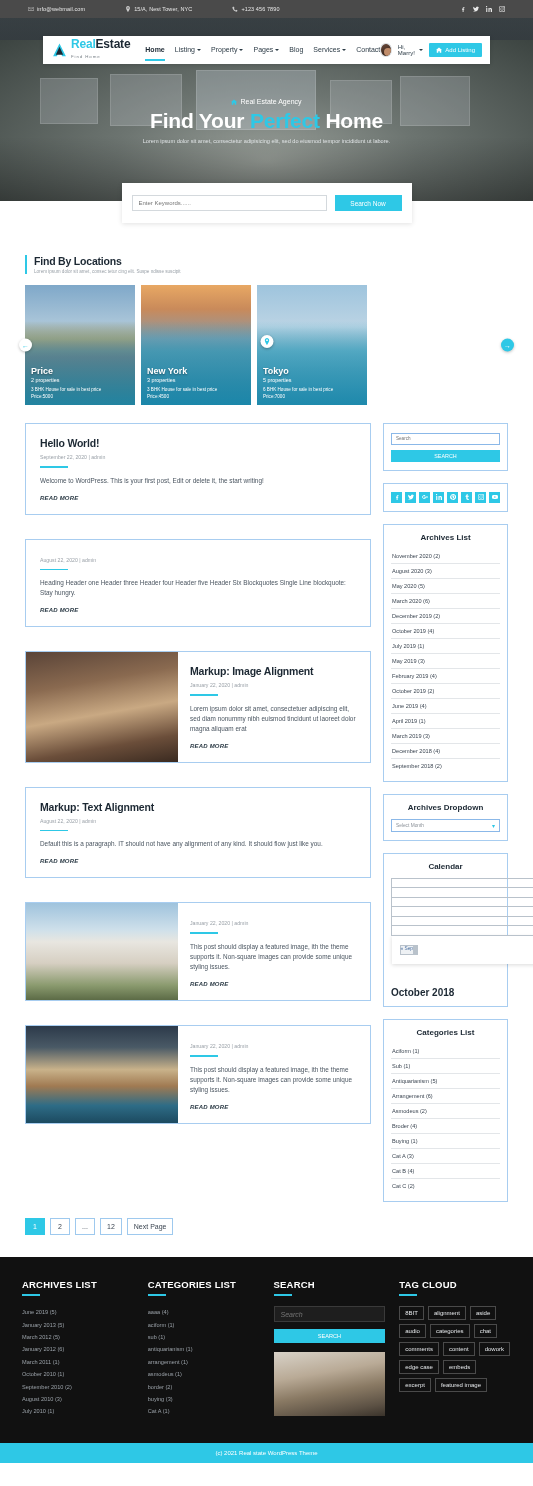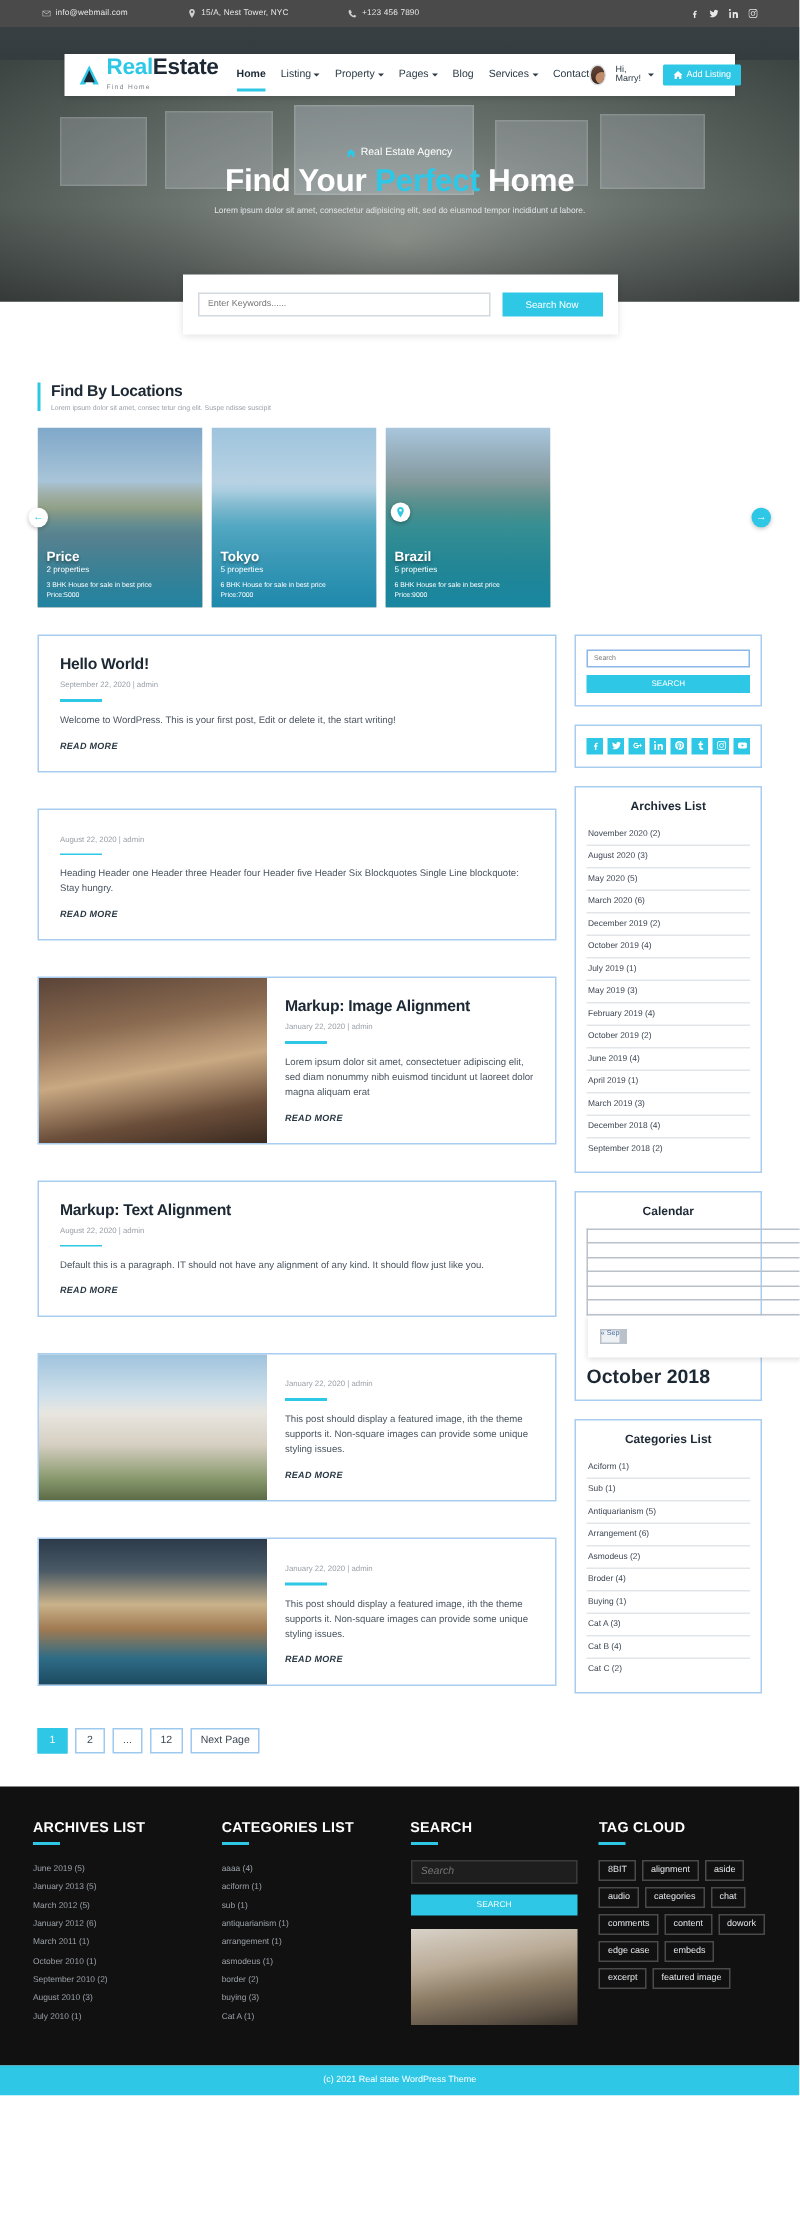--- a/index.html
+++ b/index.html
@@ -46,21 +46,21 @@
   
   .navwrap { position: absolute; top: 18px; left: 0; right: 0; display: flex; justify-content: center; z-index: 6; }
   .nav {
     background: #fff; width: 447px; height: 28px;
     display: flex; align-items: center; padding: 0 8px;
     box-shadow: 0 1px 4px rgba(0,0,0,.15);
   }
   .logo { display: flex; align-items: center; gap: 3px; margin-right: 12px; }
   .logo .mark { width: 17px; height: 17px; position: relative; }
   .logo .mark svg { width: 17px; height: 17px; }
-  .logo .txt .l1 { font-size: 15px; font-weight: bold; color: #1c2833; line-height: 9px; letter-spacing: -.2px; margin-top: 37px;}
+  .logo .txt .l1 { font-size: 12px; font-weight: bold; color: #1c2833; line-height: 9px; letter-spacing: -.2px; margin-top: 37px;}
   .logo .txt .l1 .re { color: #2ec8e6; }
   .logo .txt .l2 { font-size: 4.4px; color: #7a8288; letter-spacing: .9px; margin-top: .5px; }
   .menu { display: flex; align-items: center; gap: 10px; font-size: 7px; color: #2b3a45; }
   .menu .mi { position: relative; white-space: nowrap; display: flex; align-items: center; gap: 2px; padding-bottom: 1px;}
   .menu .mi.active { color: #1c2833; font-weight: 600; }
   .menu .mi.active:after {
     content: ""; position: absolute; left: 0; right: 0; bottom: -7px; height: 1.6px; background: #2ec8e6;
   }
   .caret { width: 0; height: 0; border-left: 2px solid transparent; border-right: 2px solid transparent; border-top: 2.6px solid #2b3a45; display: inline-block; }
   .navright { margin-left: auto; display: flex; align-items: center; gap: 6px; }
@@ -162,21 +162,21 @@
   .listw li:last-child { border-bottom: 0; }
   .selbox {
     width: 100%; height: 13px; border: 1px solid #8bb8e8; display: flex; align-items: center;
     justify-content: space-between; padding: 0 4px; font-size: 4.8px; color: #8a9097;
   }
   .selbox .c { color: #2ec8e6; font-size: 6px; }
   table.cal { width: 100%; border-collapse: collapse; }
   table.cal th, table.cal td { border: 1px solid #b9c2cb; font-size: 4.8px; text-align: center; height: 9.6px; color: #3c4652; font-weight: normal; }
   table.cal th { font-weight: bold; }
   table.cal tr.nav td { background: #eef1f4; color: #4a6fa0; font-size: 4.8px; }
-  .calmonth { font-size: 13px; font-weight: bold; color: #1c2833; margin-top: 5px; }
+  .calmonth { font-size: 10px; font-weight: bold; color: #1c2833; margin-top: 23px; }
 
   
   .pag { display: flex; gap: 5px; padding: 4px 25px 22px; }
   .pag .pg {
     min-width: 20px; height: 17px; border: 1px solid #9ec9ee; display: flex; align-items: center;
     justify-content: center; font-size: 7px; color: #3c4652; padding: 0 6px; background: #fff;
   }
   .pag .pg.on { background: #2ec8e6; color: #fff; border-color: #2ec8e6; }
 
   
@@ -341,42 +341,42 @@
         <div class="ph" style="background:linear-gradient(180deg,#7fa8c9 0%,#a8c4d8 30%,#c9a06a 45%,#b05a4a 60%,#8a4a3a 80%,#5a3a2a 100%);"></div>
         <div class="ov"></div>
         <div class="ct">
           <div class="cname">Price</div>
           <div class="cprop">2 properties</div>
           <div class="cdesc">3 BHK House for sale in best price</div>
           <div class="cprice">Price:5000</div>
         </div>
       </div>
 
+      <div class="loccard">
+        <div class="ph" style="background:linear-gradient(180deg,#e8a864 0%,#c98a5a 20%,#8a9aa8 45%,#6a7a8a 70%,#3a4a5a 100%);"></div>
+        <div class="ov"></div>
+        <div class="ct">
+          <div class="cname">New York</div>
+          <div class="cprop">3 properties</div>
+          <div class="cdesc">3 BHK House for sale in best price</div>
+          <div class="cprice">Price:4500</div>
+        </div>
+      </div>
 
       <div class="loccard">
         <div class="ph" style="background:linear-gradient(180deg,#9ec4dd 0%,#bcd4e4 35%,#8fa8b8 60%,#6a8090 85%,#4a5a68 100%);"></div>
         <div class="ov"></div>
         <div class="ct">
           <div class="cname">Tokyo</div>
           <div class="cprop">5 properties</div>
           <div class="cdesc">6 BHK House for sale in best price</div>
           <div class="cprice">Price:7000</div>
         </div>
       </div>
 
-      <div class="loccard">
-        <div class="ph" style="background:linear-gradient(180deg,#a9c6dc 0%,#8aa0a8 25%,#5a7a5a 55%,#3a5a3a 80%,#2a4a30 100%);"></div>
-        <div class="ov"></div>
-        <div class="ct">
-          <div class="cname">Brazil</div>
-          <div class="cprop">5 properties</div>
-          <div class="cdesc">6 BHK House for sale in best price</div>
-          <div class="cprice">Price:9000</div>
-        </div>
-      </div>
 
     </div>
   </div>
 </div>
 
 <div class="content">
 
   <div class="posts">
 
     <div class="post plain">
@@ -501,20 +501,27 @@
         <li>February 2019 (4)</li>
         <li>October 2019 (2)</li>
         <li>June 2019 (4)</li>
         <li>April 2019 (1)</li>
         <li>March 2019 (3)</li>
         <li>December 2018 (4)</li>
         <li>September 2018 (2)</li>
       </ul>
     </div>
 
+    <div class="wid">
+      <h4>Archives Dropdown</h4>
+      <div class="selbox">
+        <span>Select Month</span>
+        <span class="c">▾</span>
+      </div>
+    </div>
 
     <div class="wid">
       <h4>Calendar</h4>
       <table class="cal">
         <tbody>
             <tr>
           <th>M</th>
 
         </tr>
         <tr>

